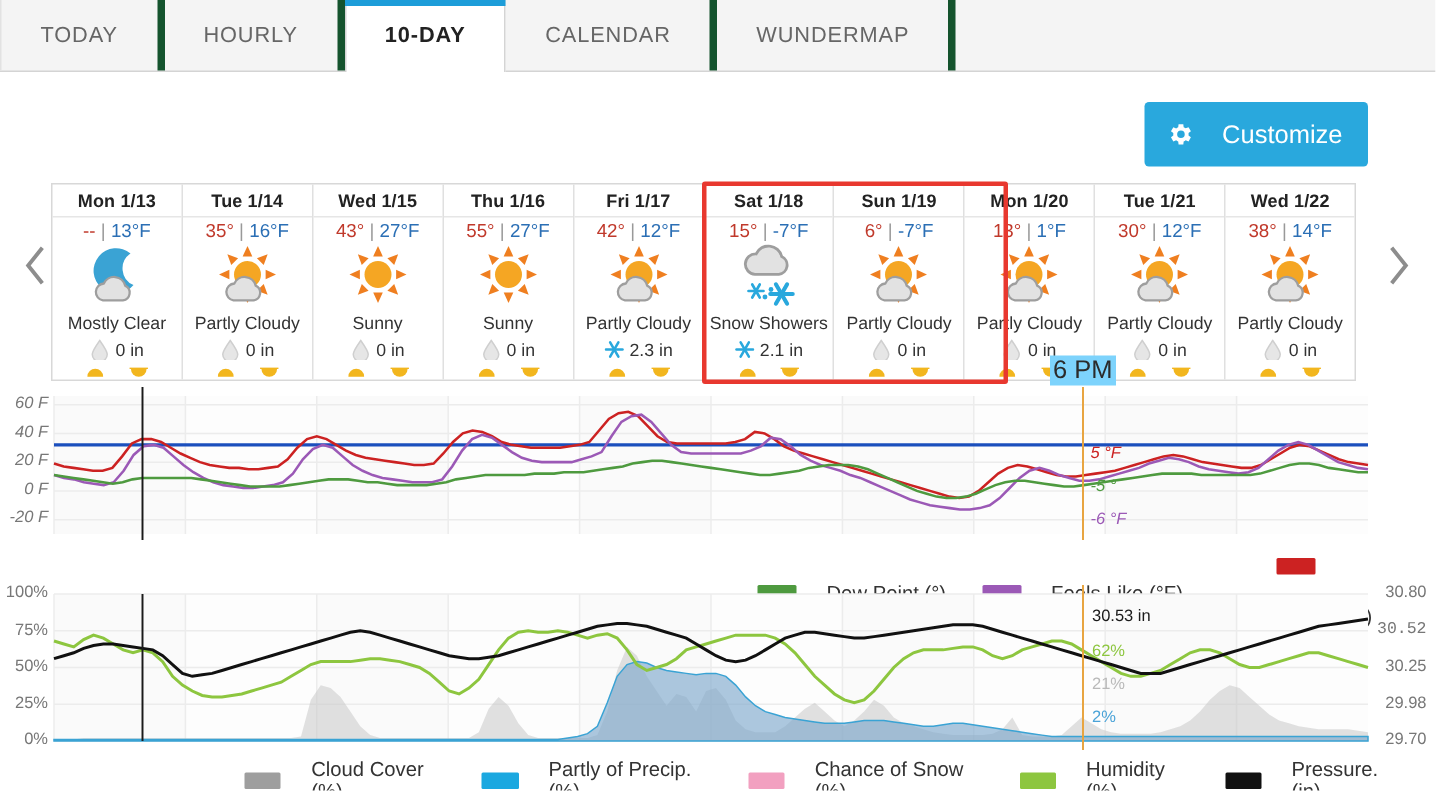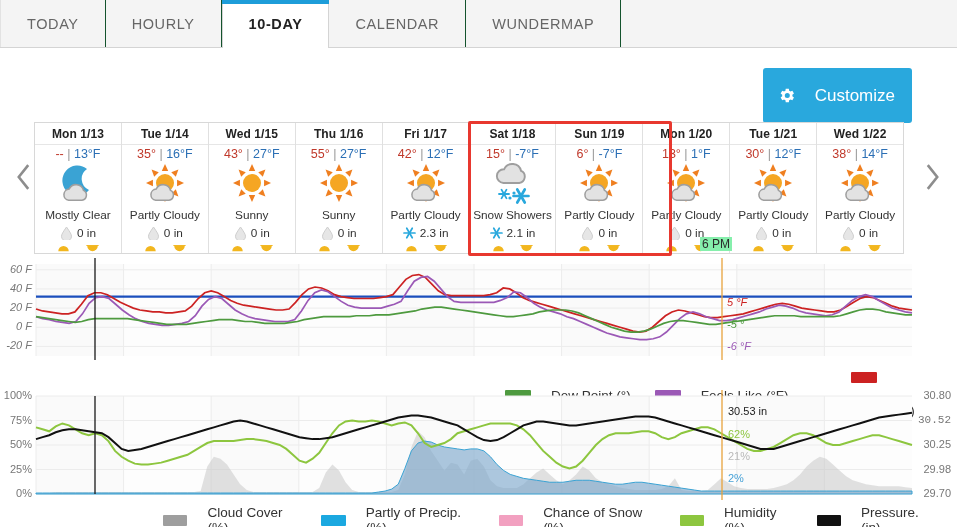--- a/index.html
+++ b/index.html
@@ -17,39 +17,39 @@
     position: absolute; left: 0; top: 0; width: 957px; height: 48px;
     background: #f4f4f4;
     border-bottom: 1px solid #d4d4d4;
     display: flex; align-items: stretch;
   }
   .tab {
     display: flex; align-items: center; justify-content: center;
     padding: 0 26px;
     font-size: 14.5px; letter-spacing: .6px;
     color: #666; background: transparent;
-    border-right: 1px solid #14532d;
+    border-right: 5px solid #14532d;
     cursor: pointer; user-select: none;
     position: relative;
   }
   .tab:first-child { border-left: 1px solid #e2e2e2; }
   .tab.active {
     background: #ffffff; color: #222; font-weight: bold;
     border-left: 1px solid #d4d4d4; border-right: 1px solid #d4d4d4;
     margin-bottom: -1px; padding-bottom: 1px;
   }
   .tab.active::before {
     content:""; position:absolute; left:-1px; right:-1px; top:0; height:4px;
     background:#1d9dd9;
   }
 
   
   .customize-btn {
     position: absolute; right: 45px; top: 68px;
-    height: 55px; padding: 0 17px 0 14px;
+    height: 43px; padding: 0 17px 0 14px;
     background: #29a8dd; color: #fff;
     border: none; border-radius: 3px;
     display: flex; align-items: center; gap: 19px;
     font-size: 17px; cursor: pointer;
   }
   .gear { width: 19px; height: 19px; display:block; }
 
   
   .strip-wrap {
     position: absolute; left: 0; top: 122px; width: 957px; height: 132px;
@@ -95,21 +95,21 @@
   .suntimes svg { width: 13px; height: 7px; display:block; }
 
   .highlight-box {
     position: absolute; left: 468px; top: 121px;
     width: 204px; height: 135px;
     border: 3px solid #e8382f; border-radius: 2px;
     pointer-events: none; z-index: 5;
   }
   .tip-6pm {
     position: absolute; left: 700px; top: 237px;
-    font-size: 12px; color: #2b2b2b; background: #86efac;
+    font-size: 17px; color: #2b2b2b; background: #7dd3fc;
     padding: 0 2px; z-index: 6; text-align: right;
   }
 
   
   .chart { position: absolute; }
   .yaxis-label {
     position: absolute; font-size: 11px; color: #777;
     text-align: right; white-space: nowrap;
   }
   .yaxis-label.r { text-align: left; }

